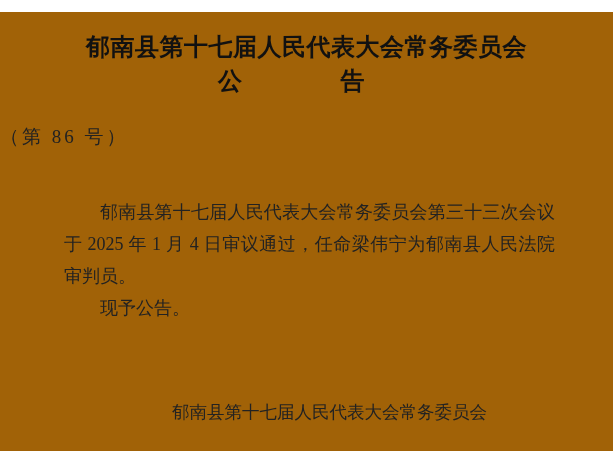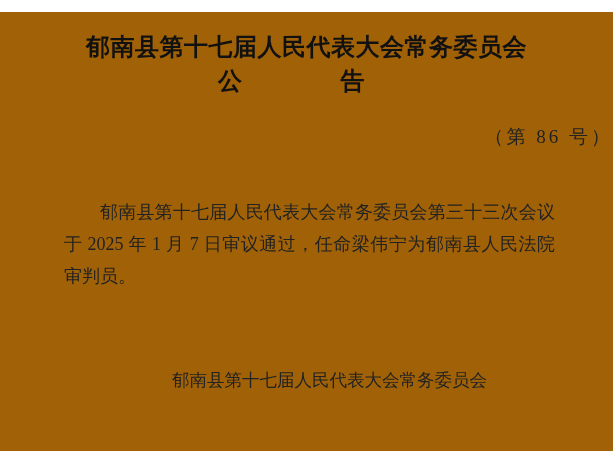--- a/index.html
+++ b/index.html
@@ -21,21 +21,21 @@
     font-size: 24px;
     line-height: 34px;
     color: #111111;
     letter-spacing: 0.5px;
   }
   .title-line2 {
     transform: translateX(-15px);
   }
   .doc-number {
     margin-top: 24px;
-    text-align: right;
+    text-align: left;
     font-size: 19px;
     line-height: 30px;
     letter-spacing: 3px;
     color: #222222;
   }
   .body-text {
     margin: 44px 58px 0 64px;
     font-size: 18px;
     line-height: 32px;
     text-align: justify;
@@ -61,20 +61,21 @@
 <div class="page">
 
   <div class="title">
     <div class="title-line1">郁南县第十七届人民代表大会常务委员会</div>
     <div class="title-line2">公　　　　告</div>
   </div>
 
   <div class="doc-number">（第 86 号）</div>
 
   <div class="body-text">
-    <p>郁南县第十七届人民代表大会常务委员会第三十三次会议于 2025 年 1 月 7 日审议通过，任命梁伟宁为郁南县人民法院审判员。</p>
+    <p>郁南县第十七届人民代表大会常务委员会第三十三次会议于 2025 年 1 月 4 日审议通过，任命梁伟宁为郁南县人民法院审判员。</p>
+    <p>现予公告。</p>
   </div>
 
   <div class="signature-block">
     <div>郁南县第十七届人民代表大会常务委员会</div>
   </div>
 
 </div>
 
 </body></html>

